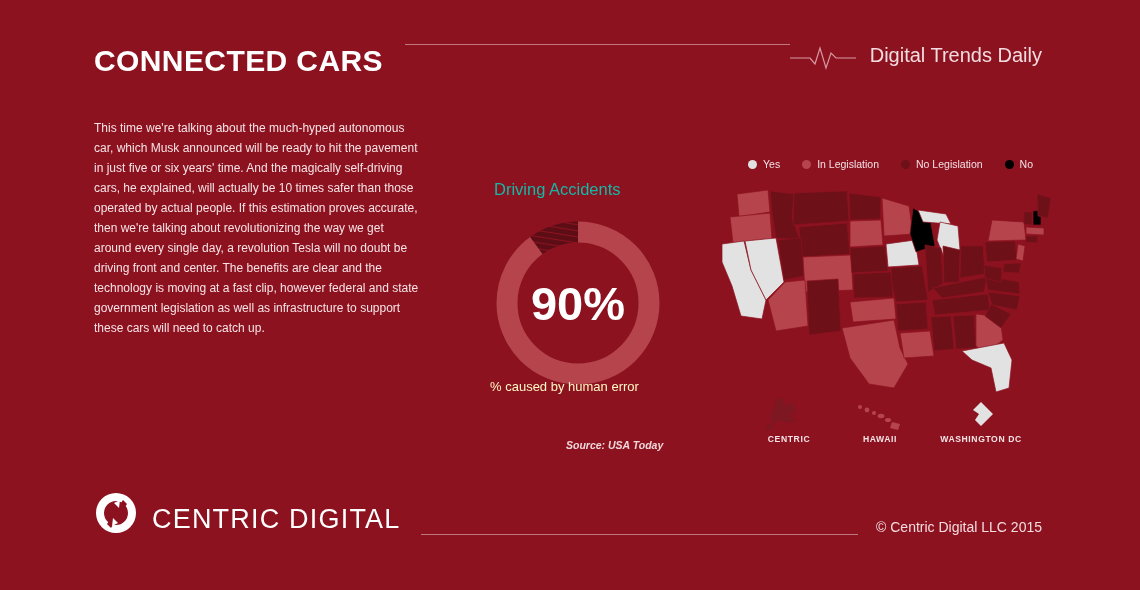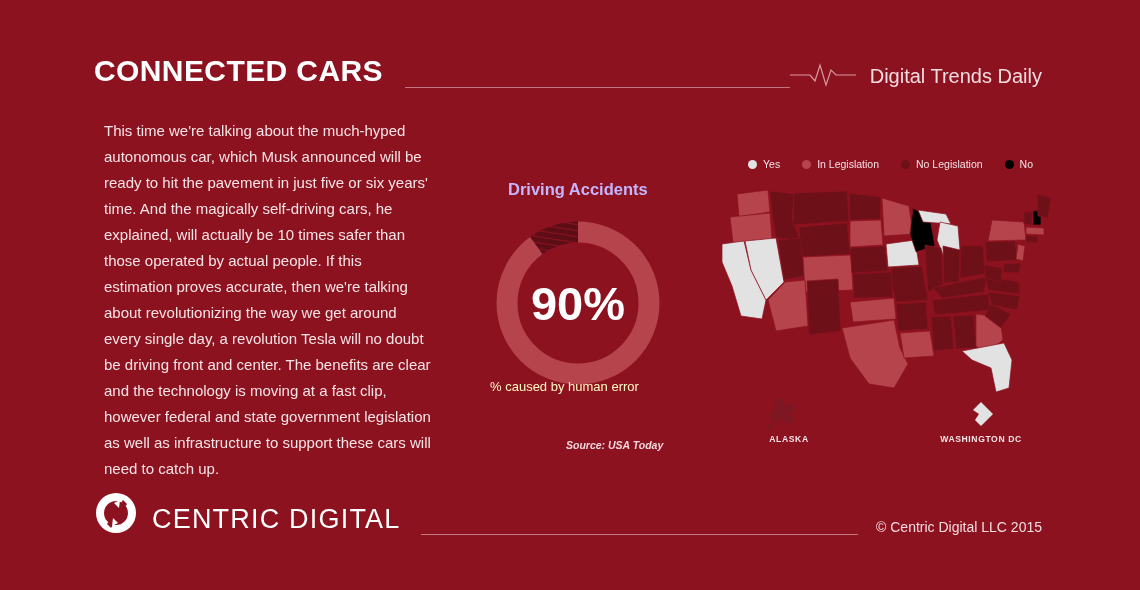--- a/index.html
+++ b/index.html
@@ -7,40 +7,40 @@
     width:1140px;height:590px;
     background:#8c1220;
     font-family:"Liberation Sans", sans-serif;
     color:#ffffff;
     overflow:hidden;
     position:relative;
   }
   .stage{position:absolute;inset:0;}
 
   
-  .header{position:absolute;left:94px;top:44px;right:98px;height:44px;display:flex;align-items:flex-end;}
+  .header{position:absolute;left:94px;top:44px;right:98px;height:44px;display:flex;align-items:flex-start;}
   .title{
     font-size:30px;font-weight:bold;letter-spacing:.4px;
     white-space:nowrap;color:#ffffff;
   }
   .hrule{flex:1 1 auto;height:1px;background:#c98a92;margin:0 0 0 22px;opacity:.85;}
   .ekg{width:66px;height:26px;flex:0 0 auto;margin-bottom:1px;}
   .tagline{
     font-size:20px;color:#f3dcdf;white-space:nowrap;margin-left:14px;font-weight:normal;
   }
 
   
   .body-copy{
-    position:absolute;left:104px;top:118px;width:330px;
-    font-size:15px;line-height:26px;color:#f6e3e5;
+    position:absolute;left:94px;top:118px;width:330px;
+    font-size:12px;line-height:20px;color:#f6e3e5;
   }
 
   
   .donut-wrap{position:absolute;left:486px;top:180px;width:205px;}
-  .donut-title{font-size:16.5px;color:#c4b5fd;margin:0 0 14px 22px;font-weight:bold;}
+  .donut-title{font-size:16.5px;color:#14b8a6;margin:0 0 14px 8px;font-weight:normal;}
   .donut-svg{display:block;margin-left:2px;}
   .donut-caption{
     position:absolute;left:490px;top:379px;width:230px;
     font-size:13px;color:#fef9c3;
   }
   .donut-source{
     position:absolute;left:528px;top:439px;
     font-size:10.5px;font-style:italic;font-weight:bold;color:#f0d7da;margin-left:38px;
   }
 
@@ -234,21 +234,32 @@
       </g>
     </svg>
   </div>
 
   <div class="insets">
     <div class="inset inset-ak">
       <svg width="46" height="34" viewBox="0 0 46 34">
         <polygon fill="#7d1722" points="10,4 16,1 19,10 26,6 30,14 24,20 30,24 22,27 14,24 8,28 4,20 8,12"></polygon>
         <polygon fill="#7d1722" points="0,30 7,27 6,33 1,34"></polygon>
       </svg>
-      <div class="inset-label">ALASKA</div>
+      <div class="inset-label">CENTRIC</div>
+    </div>
+    <div class="inset inset-hi">
+      <svg width="48" height="26" viewBox="0 0 48 26">
+        <circle fill="#b5444c" cx="4" cy="3" r="2"></circle>
+        <circle fill="#b5444c" cx="11" cy="6" r="2.4"></circle>
+        <circle fill="#b5444c" cx="18" cy="9" r="2"></circle>
+        <ellipse fill="#b5444c" cx="25" cy="12" rx="3.4" ry="2.2"></ellipse>
+        <ellipse fill="#b5444c" cx="32" cy="16" rx="3" ry="2"></ellipse>
+        <polygon fill="#b5444c" points="36,18 44,20 42,26 34,24"></polygon>
+      </svg>
+      <div class="inset-label">HAWAII</div>
     </div>
     <div class="inset inset-dc">
       <svg width="28" height="30" viewBox="0 0 28 30">
         <polygon fill="#e2e2e2" points="14,2 26,14 14,26 8,20 12,14 6,10"></polygon>
       </svg>
       <div class="inset-label">WASHINGTON DC</div>
     </div>
   </div>
 
   <div class="footer">

